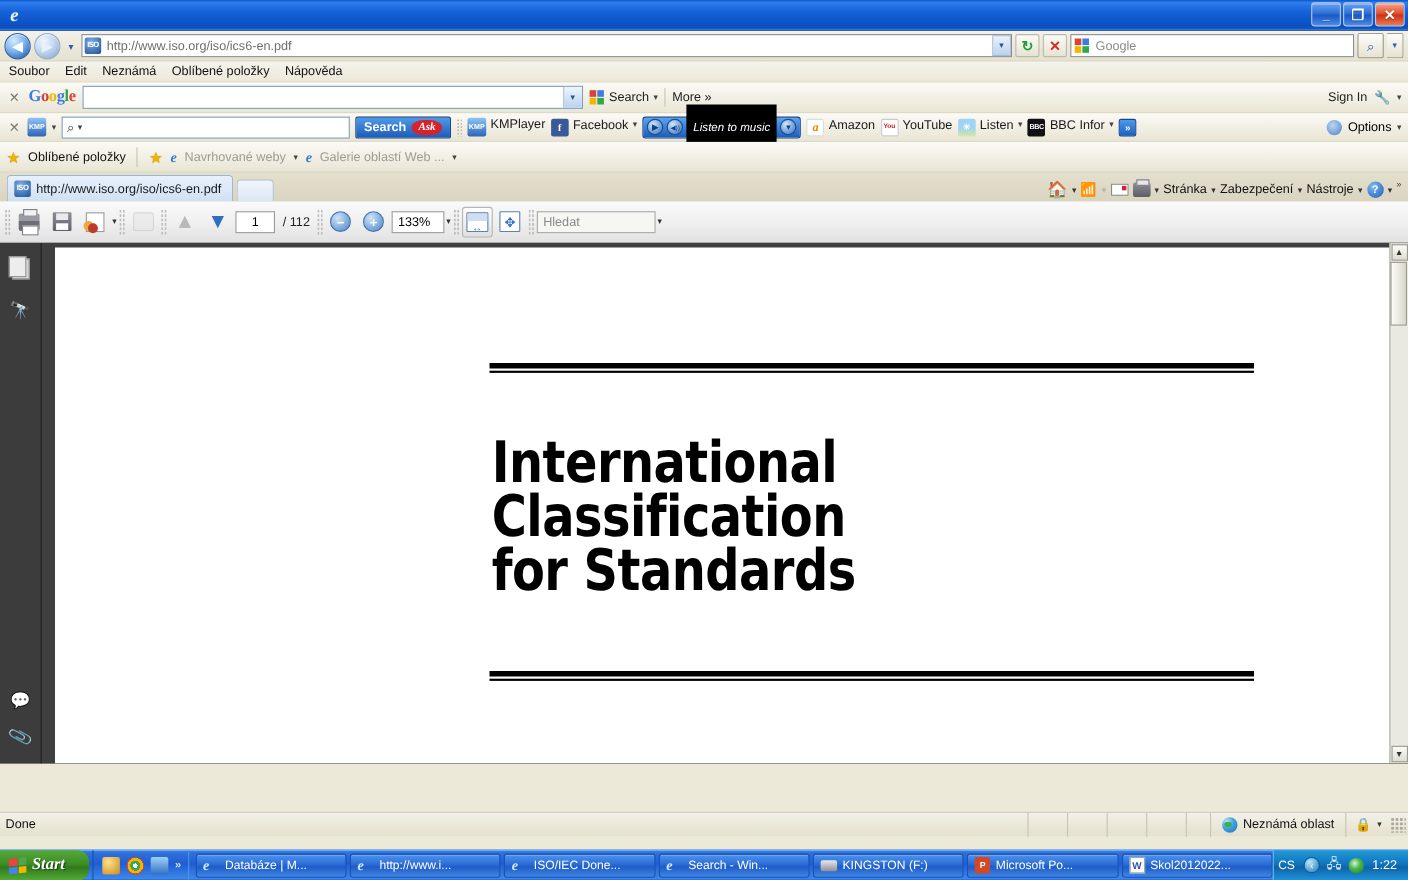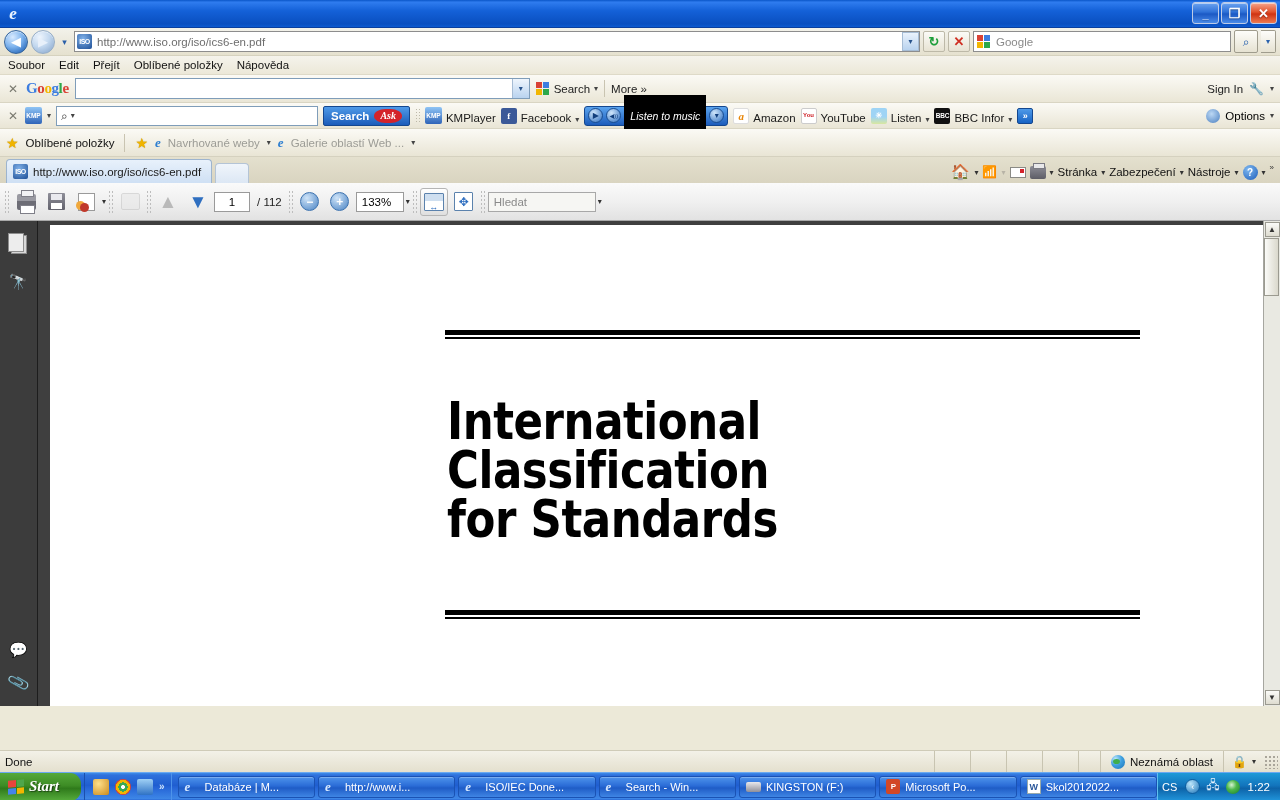--- a/index.html
+++ b/index.html
@@ -169,21 +169,21 @@
     color: #fff; font-weight: bold; font-size: 11.5px;
   }
   .ask-oval {
     background: #d4232a; color: #fff; border-radius: 50%/60%;
     font-family: "Liberation Serif", serif; font-style: italic; font-weight: bold;
     font-size: 10px; padding: 1px 6px; line-height: 1.2;
   }
   .grip { width: 5px; height: 16px; flex: 0 0 5px;
     background-image: radial-gradient(#b7b3a2 40%, transparent 41%);
     background-size: 3px 3px; opacity: .9; }
-  .tbitem { display: flex; align-items: flex-end; gap: 4px; font-size: 11.5px; color: #1a1a1a; }
+  .tbitem { display: flex; align-items: flex-start; gap: 4px; font-size: 11.5px; color: #1a1a1a; }
   .ico16 { width: 16px; height: 16px; flex: 0 0 16px; border-radius: 2px;
     display: flex; align-items: center; justify-content: center; font-size: 9px; font-weight: bold; color: #fff; }
   .ico-fb { background: #3b5998; font-family: "Liberation Serif", serif; }
   .ico-am { background: #fff; color: #e8870a; border: 1px solid #ddd; font-size: 11px;
     font-family: "Liberation Serif", serif; font-style: italic; }
   .ico-yt { background: #fff; color: #cc181e; font-size: 6px; border: 1px solid #ccc; line-height: 1.1; }
   .ico-we { background: linear-gradient(to bottom,#9fd4f5 55%,#d9e7a0); color:#fff; font-size: 8px; }
   .ico-bbc { background: #111; color: #fff; font-size: 6.5px; letter-spacing: -0.3px; }
   .music-widget {
     display: flex; align-items: center; gap: 3px; height: 20px; padding: 0 3px;
@@ -343,20 +343,21 @@
   .status-sec { display: flex; align-items: center; gap: 5px; padding: 0 8px; border-left: 1px solid #c8c4b1; height:22px; }
   .lock-ico { color: #9a9a90; font-size: 12px; }
   .resize-grip { width: 14px; height: 14px; margin-left: auto; margin-right: 2px;
     background-image: radial-gradient(#a9a59a 45%, transparent 46%); background-size: 4px 4px; }
 
   
   .taskbar {
     height: 28px; flex: 0 0 28px; display: flex; align-items: center;
     background: linear-gradient(to bottom, #3f8ce8 0%, #2f71dc 8%, #1f5ed0 46%, #2463d6 52%, #3d86e6 95%, #2a6ad8 100%);
     border-top: 1px solid #6aa9f2;
+    margin-top: 12px;
   }
   .startbtn {
     height: 28px; padding: 0 22px 0 8px; display: flex; align-items: center; gap: 5px;
     background: linear-gradient(to bottom,#55a93a 0%,#3d8c25 45%,#2f7a1b 55%,#57ad3c 100%);
     border-radius: 0 11px 11px 0; color: #fff;
     font-family: "Liberation Serif", serif; font-style: italic; font-weight: bold; font-size: 15px;
     text-shadow: 1px 1px 1px rgba(0,0,0,.5);
   }
   .flag { width: 16px; height: 14px; display: grid; grid-template-columns: 1fr 1fr; grid-template-rows: 1fr 1fr;
     gap: 1px; transform: skewY(-6deg); }
@@ -447,21 +448,21 @@
     </div>
     <div class="goico">
         <span>⌕</span>
       </div>
     <div class="goddl">▾</div>
   </div>
 
   <div class="menubar">
     <span>Soubor</span>
     <span>Edit</span>
-    <span>Přejít</span>
+    <span>Neznámá</span>
     <span>Oblíbené položky</span>
     <span>Nápověda</span>
   </div>
 
   <div class="gbar">
     <span class="xclose">✕</span>
     <span class="glogo"><span class="b">G</span><span class="r">o</span><span class="y">o</span><span class="b">g</span><span class="g">l</span><span class="r">e</span></span>
     <div class="ginput">
       <span class="dd">▾</span>
     </div>

